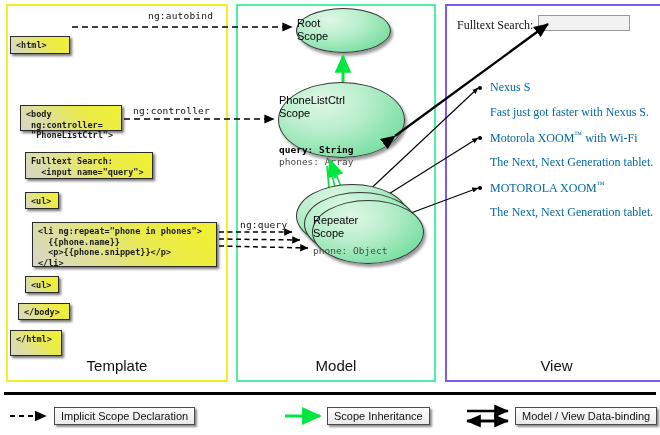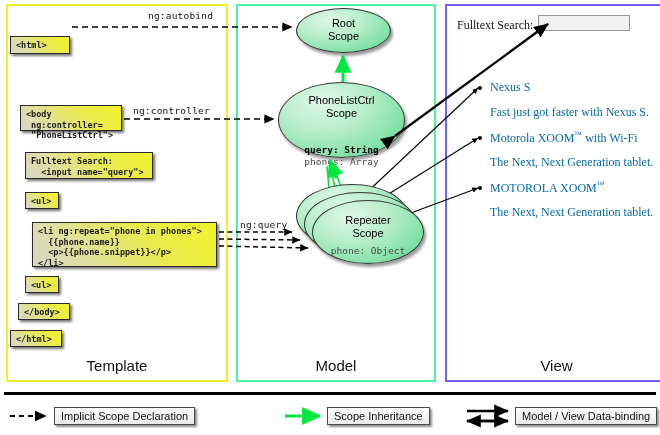--- a/index.html
+++ b/index.html
@@ -27,21 +27,21 @@
 
   
   .edge-label{position:absolute;font-family:"DejaVu Sans Mono","Liberation Mono",monospace;
               font-size:9.5px;color:#111;white-space:pre;letter-spacing:.2px;}
 
   
   .scope{position:absolute;border-radius:50%;
          border:1.6px solid #333;
          background:radial-gradient(ellipse at 35% 25%,#dff7e7 0%,#b8eecb 38%,#7fe0a6 75%,#6ad695 100%);
          box-shadow:2px 3px 3px rgba(0,0,0,.4);
-         text-align:center;box-sizing:border-box;color:#000;}
+         box-sizing:border-box;color:#000;}
   .scope .t{font-family:"Liberation Sans",sans-serif;font-size:11px;line-height:13px;}
   .scope .m{font-family:"DejaVu Sans Mono","Liberation Mono",monospace;font-size:9.5px;line-height:12px;}
   .scope .m.b{font-weight:bold;color:#000;}
   .scope .m.g{color:#4a4a4a;}
 
   
   .v-label{position:absolute;font-family:"Liberation Serif",serif;font-size:12px;color:#111;}
   .v-input{position:absolute;box-sizing:border-box;border:1px solid #9a9a9a;
            background:#f2f2f2;}
   .v-item{position:absolute;font-family:"Liberation Serif",serif;font-size:12px;color:#0369a1;white-space:nowrap;}
@@ -86,21 +86,21 @@
 
   <div class="cbox" style="left:32px;top:222px;width:185px;height:45px;">&lt;li ng:repeat="phone in phones"&gt;
   {{phone.name}}
   &lt;p&gt;{{phone.snippet}}&lt;/p&gt;
 &lt;/li&gt;</div>
 
   <div class="cbox" style="left:25px;top:276px;width:34px;height:17px;">&lt;ul&gt;</div>
 
   <div class="cbox" style="left:18px;top:303px;width:52px;height:17px;">&lt;/body&gt;</div>
 
-  <div class="cbox" style="left:10px;top:330px;width:52px;height:17px;">&lt;/html&gt;</div>
+  <div class="cbox" style="left:10px;top:330px;width:52px;height:26px;">&lt;/html&gt;</div>
 
   <div class="edge-label" style="left:148px;top:10px;">ng:autobind</div>
   <div class="edge-label" style="left:133px;top:105px;">ng:controller</div>
   <div class="edge-label" style="left:240px;top:219px;">ng:query</div>
 
   <div class="scope" style="left:296px;top:8px;width:95px;height:45px;padding-top:8px;">
     <div class="t">Root</div>
     <div class="t">Scope</div>
   </div>
 

